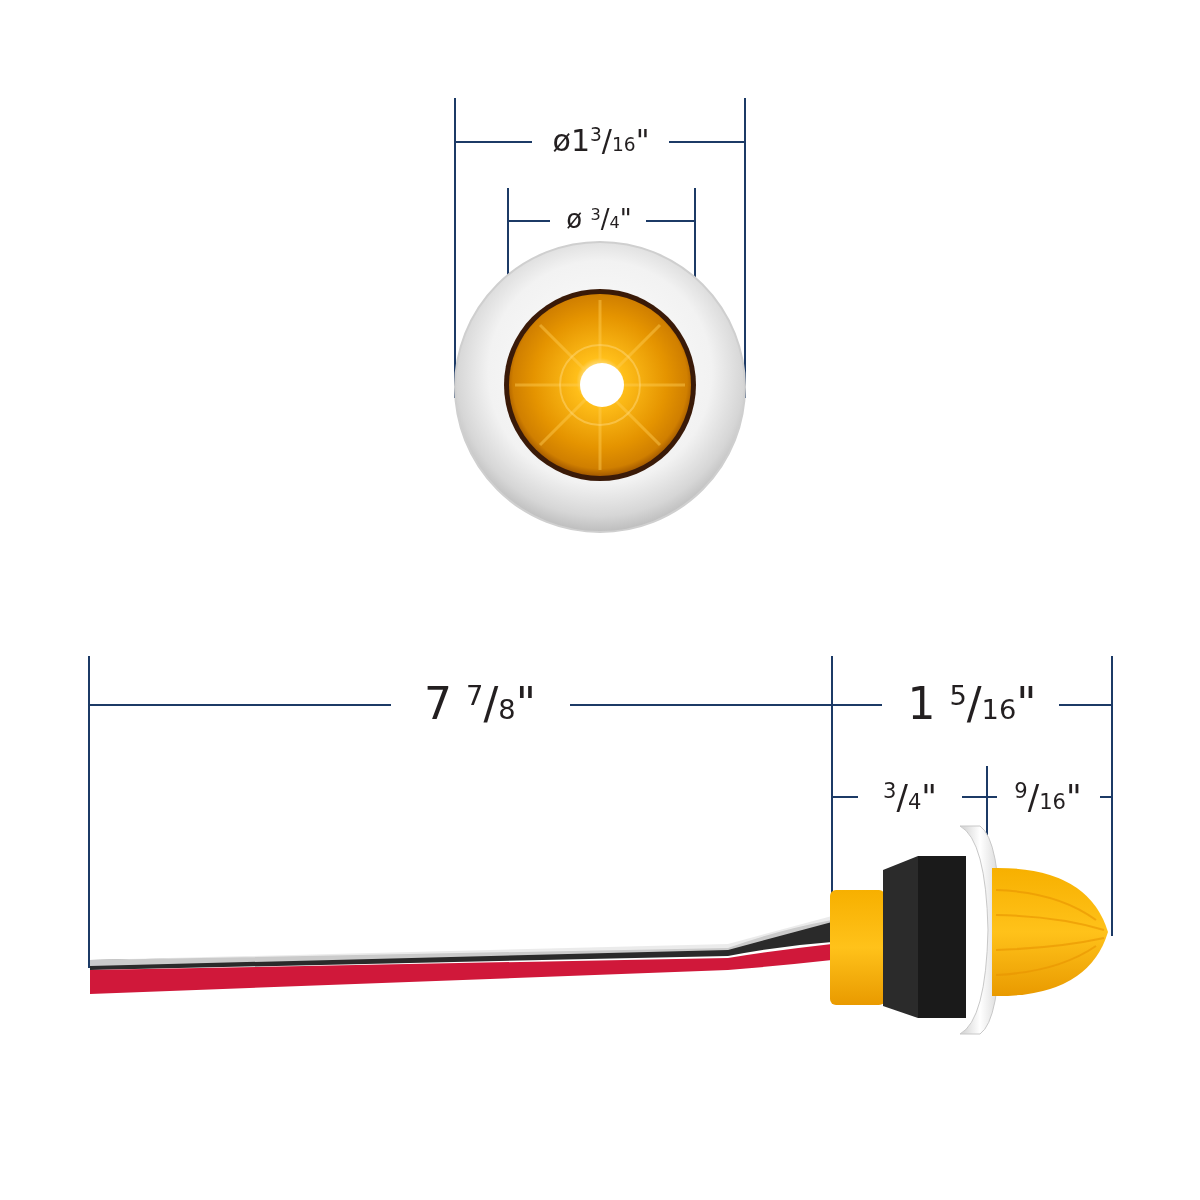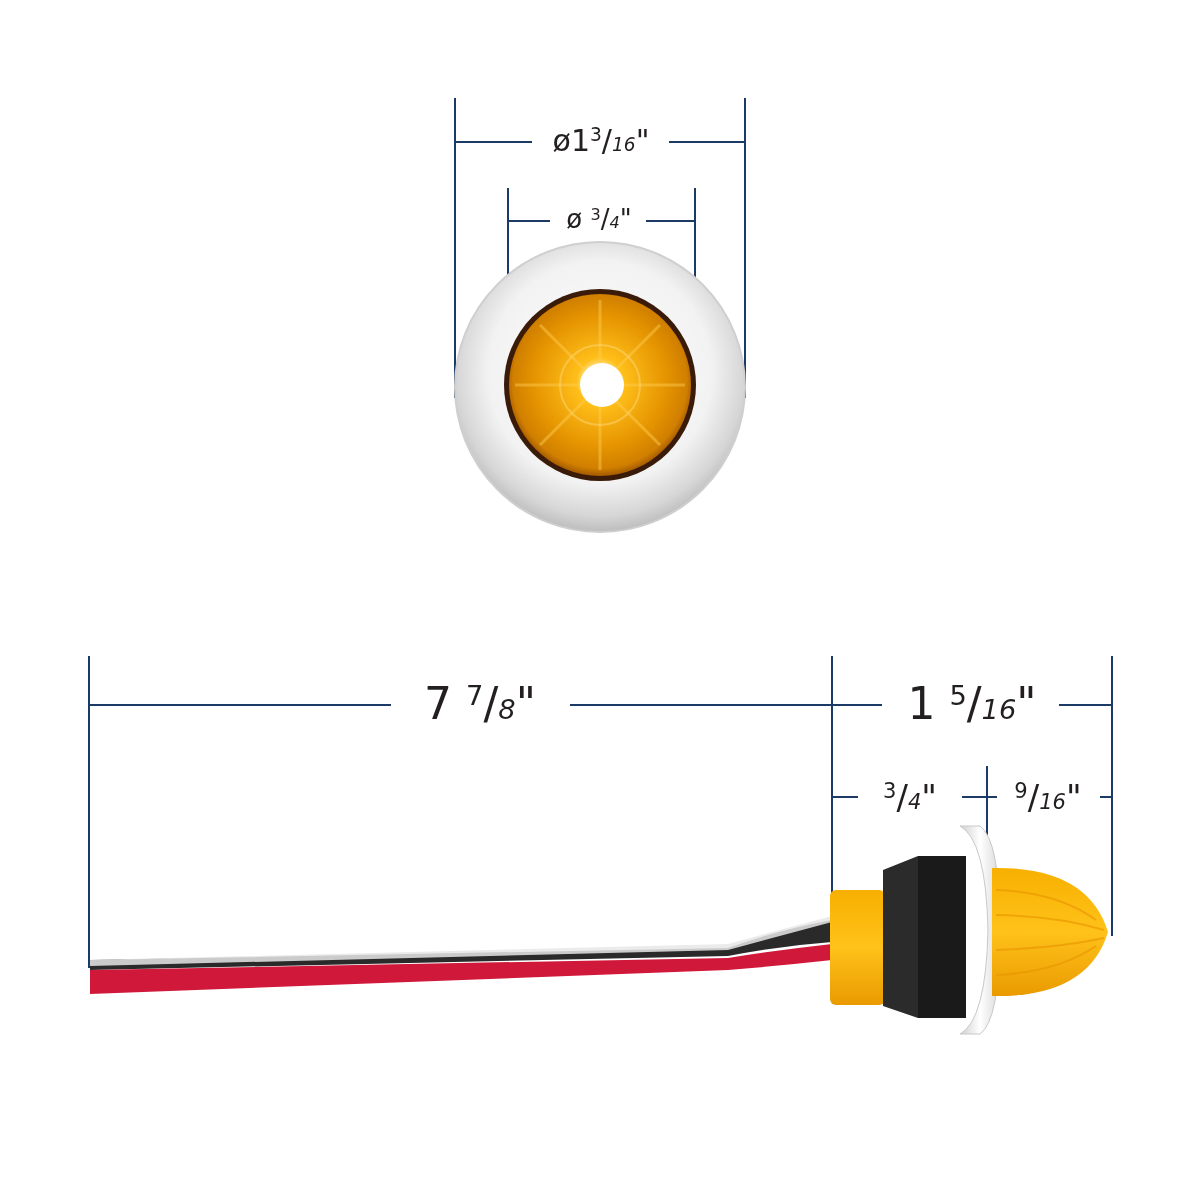--- a/index.html
+++ b/index.html
@@ -2,21 +2,21 @@
 <html><head>
   <meta charset="utf-8">
   <style>
     html, body { margin: 0; padding: 0; background: #ffffff; }
     body { width: 1200px; height: 1200px; position: relative; overflow: hidden; font-family: "DejaVu Sans", sans-serif; color: #231f20; }
     .abs { position: absolute; }
     .vline { position: absolute; width: 2px; background: #1c3a66; }
     .hline { position: absolute; height: 2px; background: #1c3a66; }
     .label { position: absolute; white-space: nowrap; color: #231f20; text-align: center; line-height: 1; }
     .label sup { font-size: 0.62em; vertical-align: 0.52em; }
-    .label sub { font-size: 0.62em; vertical-align: 0; font-style: italic; }
+    .label sub { font-size: 0.62em; vertical-align: 0; }
     .frac { display: inline-block; }
   </style>
 </head>
 <body>
 
 <div>
 
   <div class="vline" style="left:454px; top:98px; height:300px;"></div>
   <div class="vline" style="left:744px; top:98px; height:300px;"></div>
   <div class="hline" style="left:455px; top:141px; width:77px;"></div>

